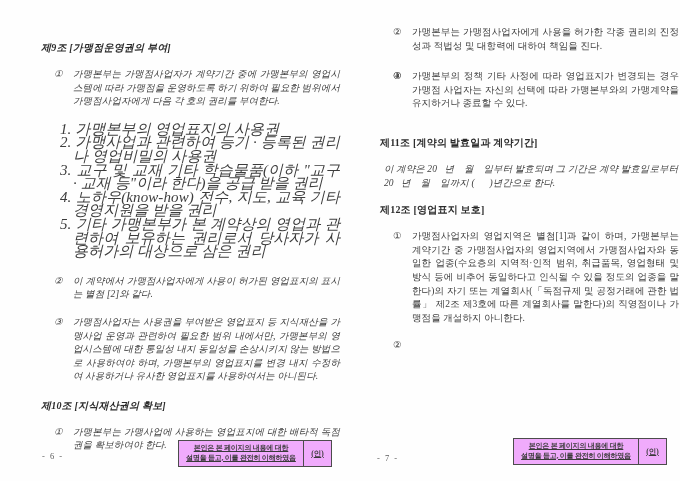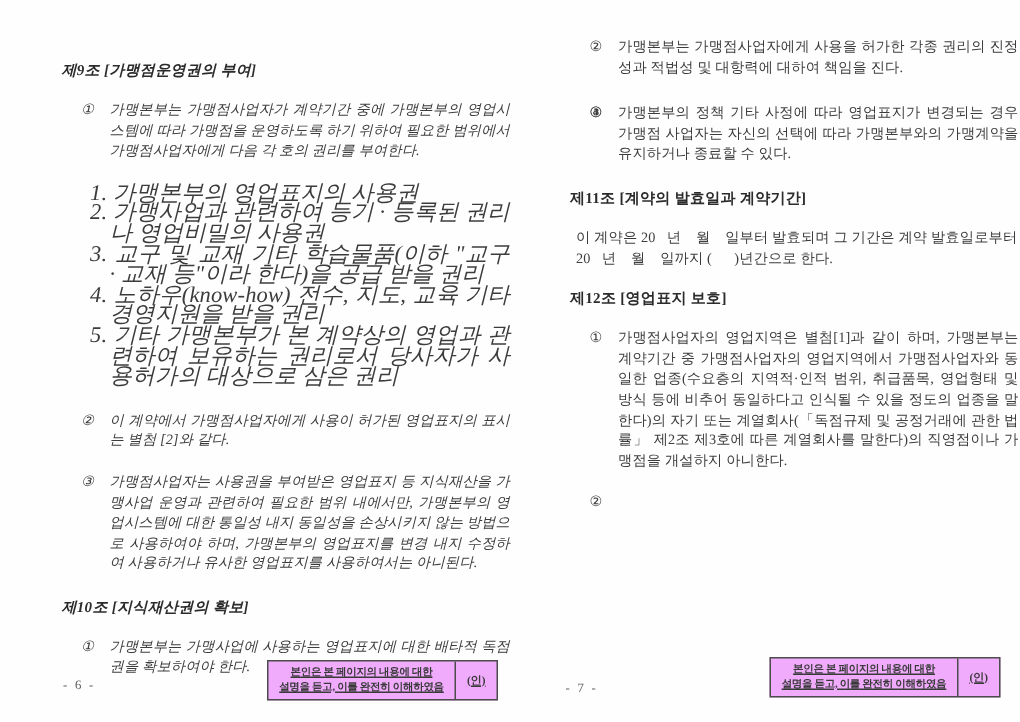--- a/index.html
+++ b/index.html
@@ -57,20 +57,21 @@
   }
 
   .plain-clause {
     font-size: 9.5px;
     line-height: 13.6px;
     padding-left: 4px;
     margin: 8px 0;
     white-space: pre-wrap;
     word-break: break-all;
     letter-spacing: 0.1px;
+    font-style: italic;
   }
 
   .stamp-box {
     position: absolute;
     width: 152px; height: 25px;
     border: 1px solid #4c4c4c;
     background: #f0abfc;
     display: flex;
     align-items: stretch;
   }
@@ -160,21 +161,21 @@
 
     <div class="clause" style="margin-top:17px;">
       <span class="marker">③</span>
     </div>
 
     <div class="clause" style="margin-top:16px;">
       <span class="marker">④</span>
       <span>가맹본부의 정책 기타 사정에 따라 영업표지가 변경되는 경우 가맹점 사업자는 자신의 선택에 따라 가맹본부와의 가맹계약을 유지하거나 종료할 수 있다.</span>
     </div>
 
-    <div class="article-heading" style="margin-top:15px;">제11조 [계약의 발효일과 계약기간]</div>
+    <div class="article-heading" style="margin-top:25px;">제11조 [계약의 발효일과 계약기간]</div>
 
     <div class="plain-clause">이 계약은 20   년    월    일부터 발효되며 그 기간은 계약 발효일로부터 20   년    월    일까지 (      )년간으로 한다.</div>
 
     <div class="article-heading" style="margin-top:13px;">제12조 [영업표지 보호]</div>
 
     <div class="clause">
       <span class="marker">①</span>
       <span>가맹점사업자의 영업지역은 별첨[1]과 같이 하며, 가맹본부는 계약기간 중 가맹점사업자의 영업지역에서 가맹점사업자와 동일한 업종(수요층의 지역적·인적 범위, 취급품목, 영업형태 및 방식 등에 비추어 동일하다고 인식될 수 있을 정도의 업종을 말한다)의 자기 또는 계열회사(「독점규제 및 공정거래에 관한 법률」 제2조 제3호에 따른 계열회사를 말한다)의 직영점이나 가맹점을 개설하지 아니한다.</span>
     </div>
 

